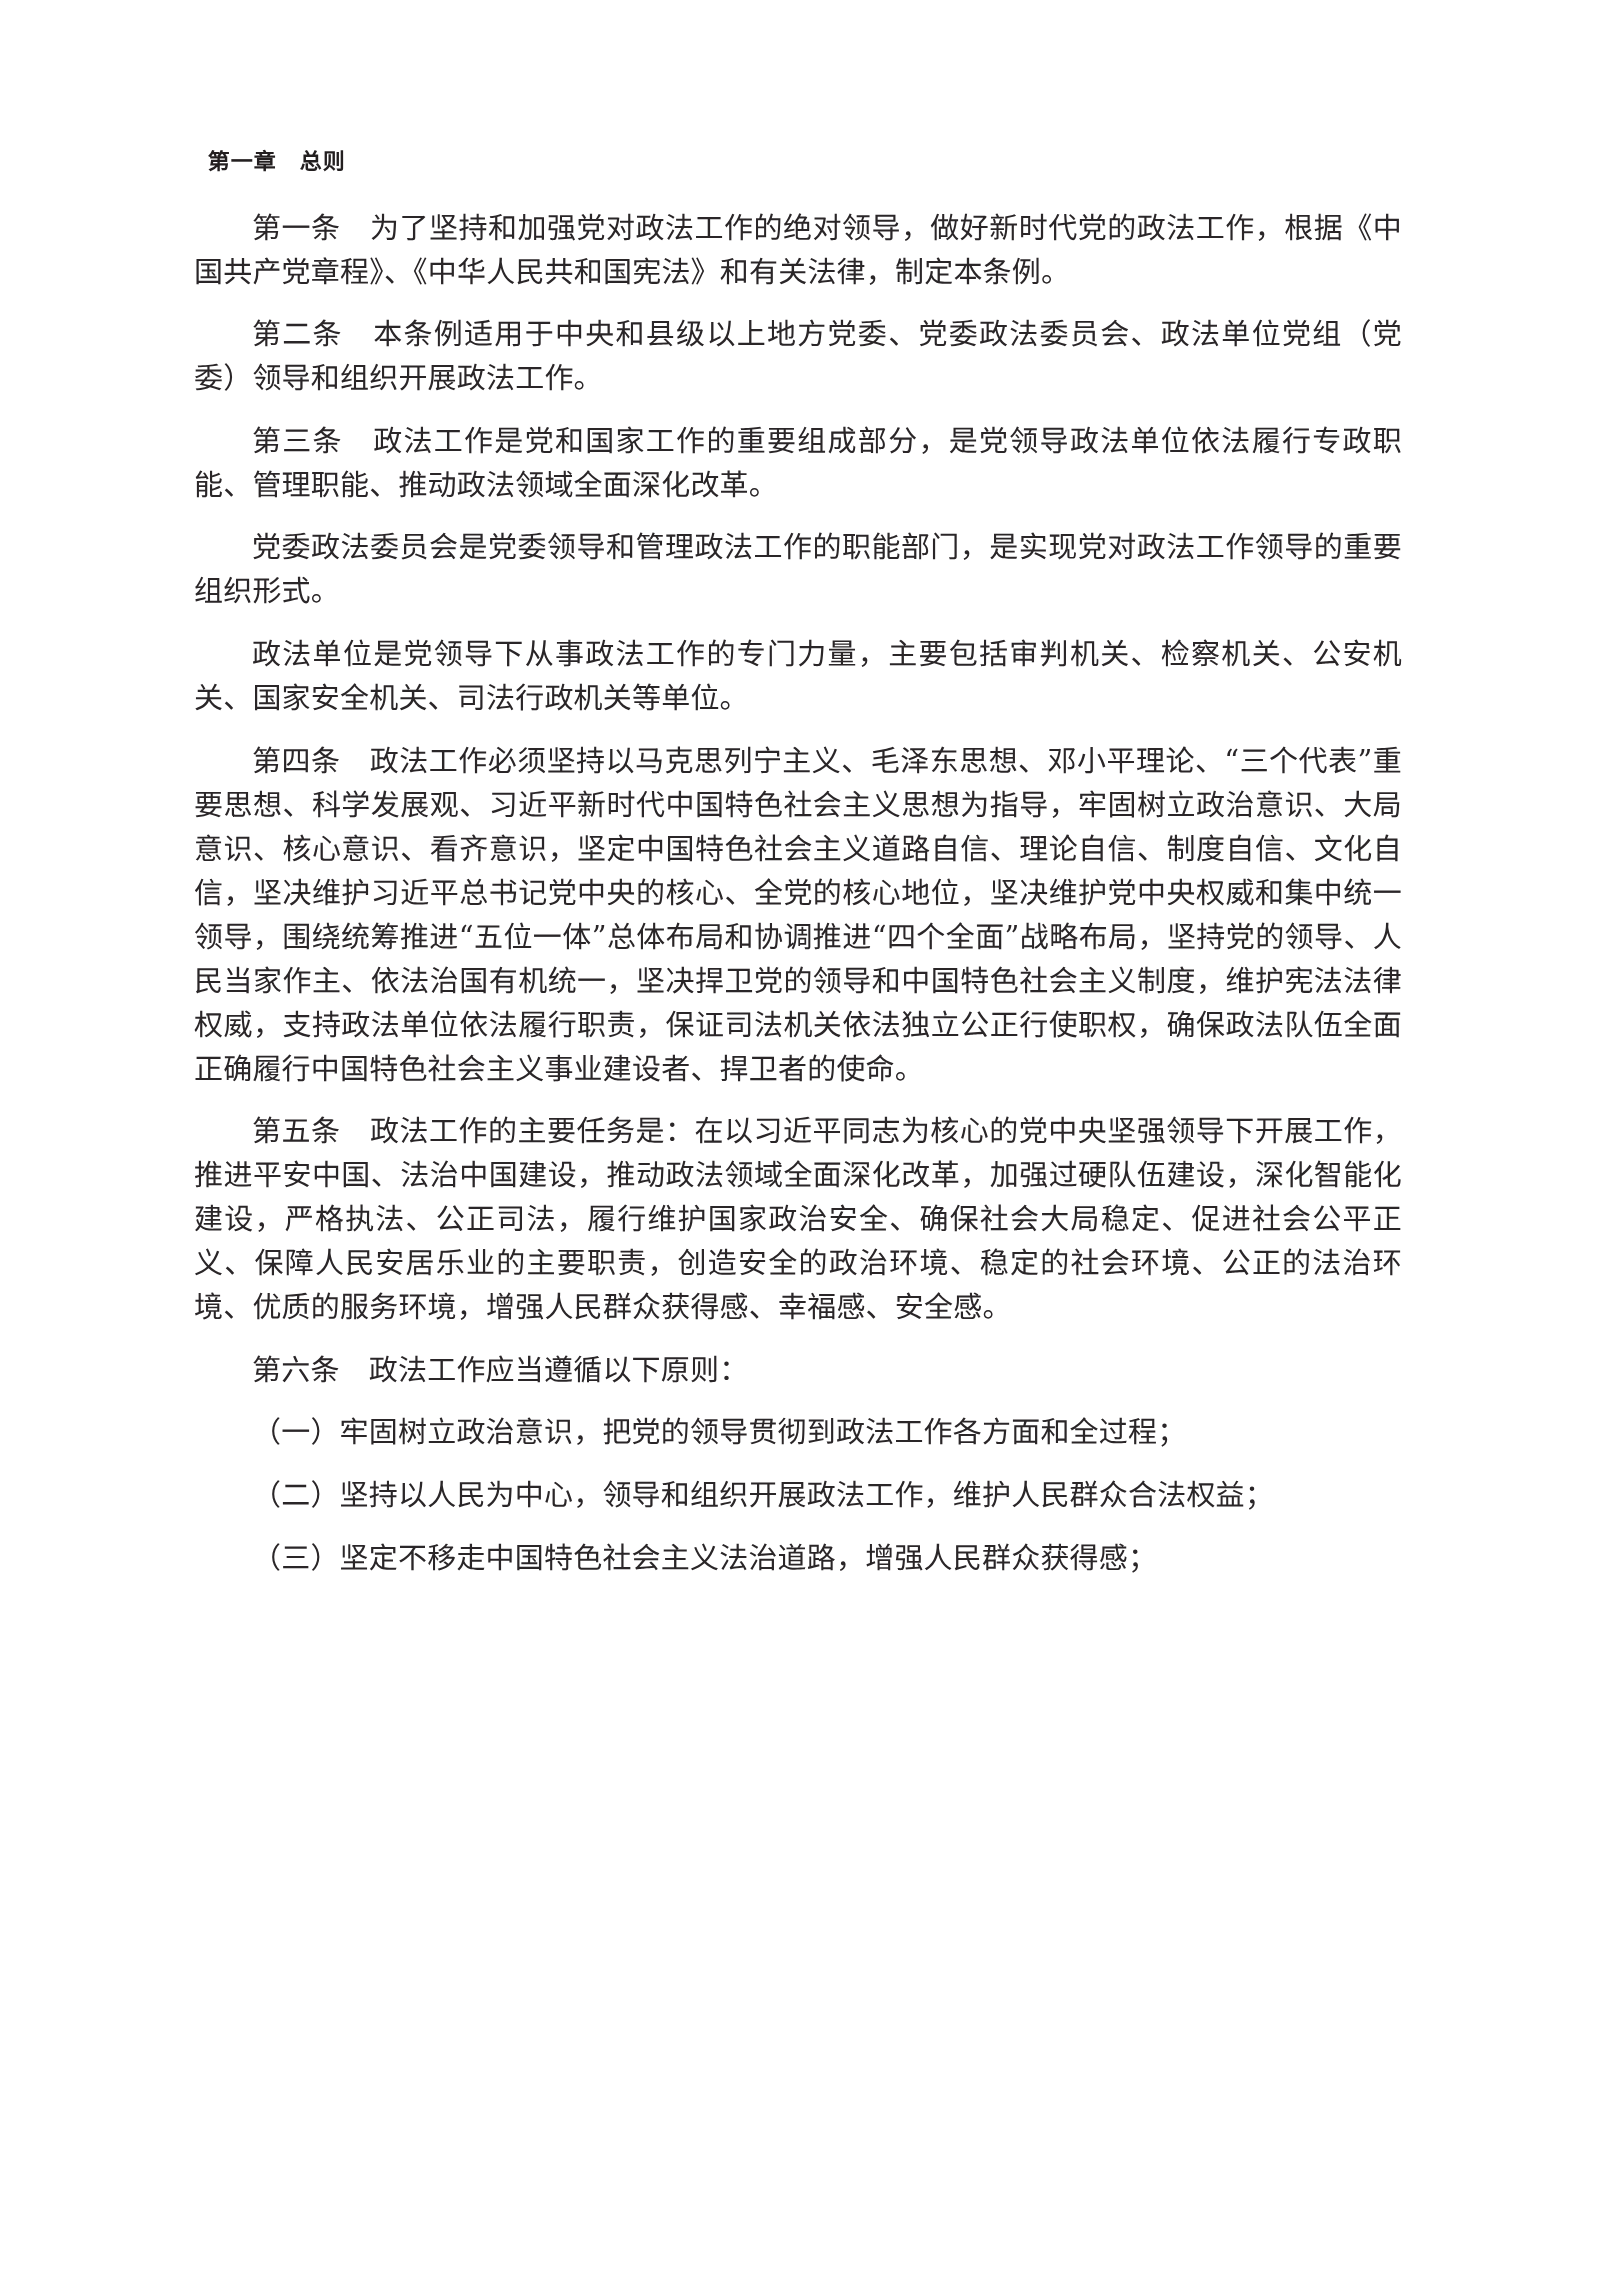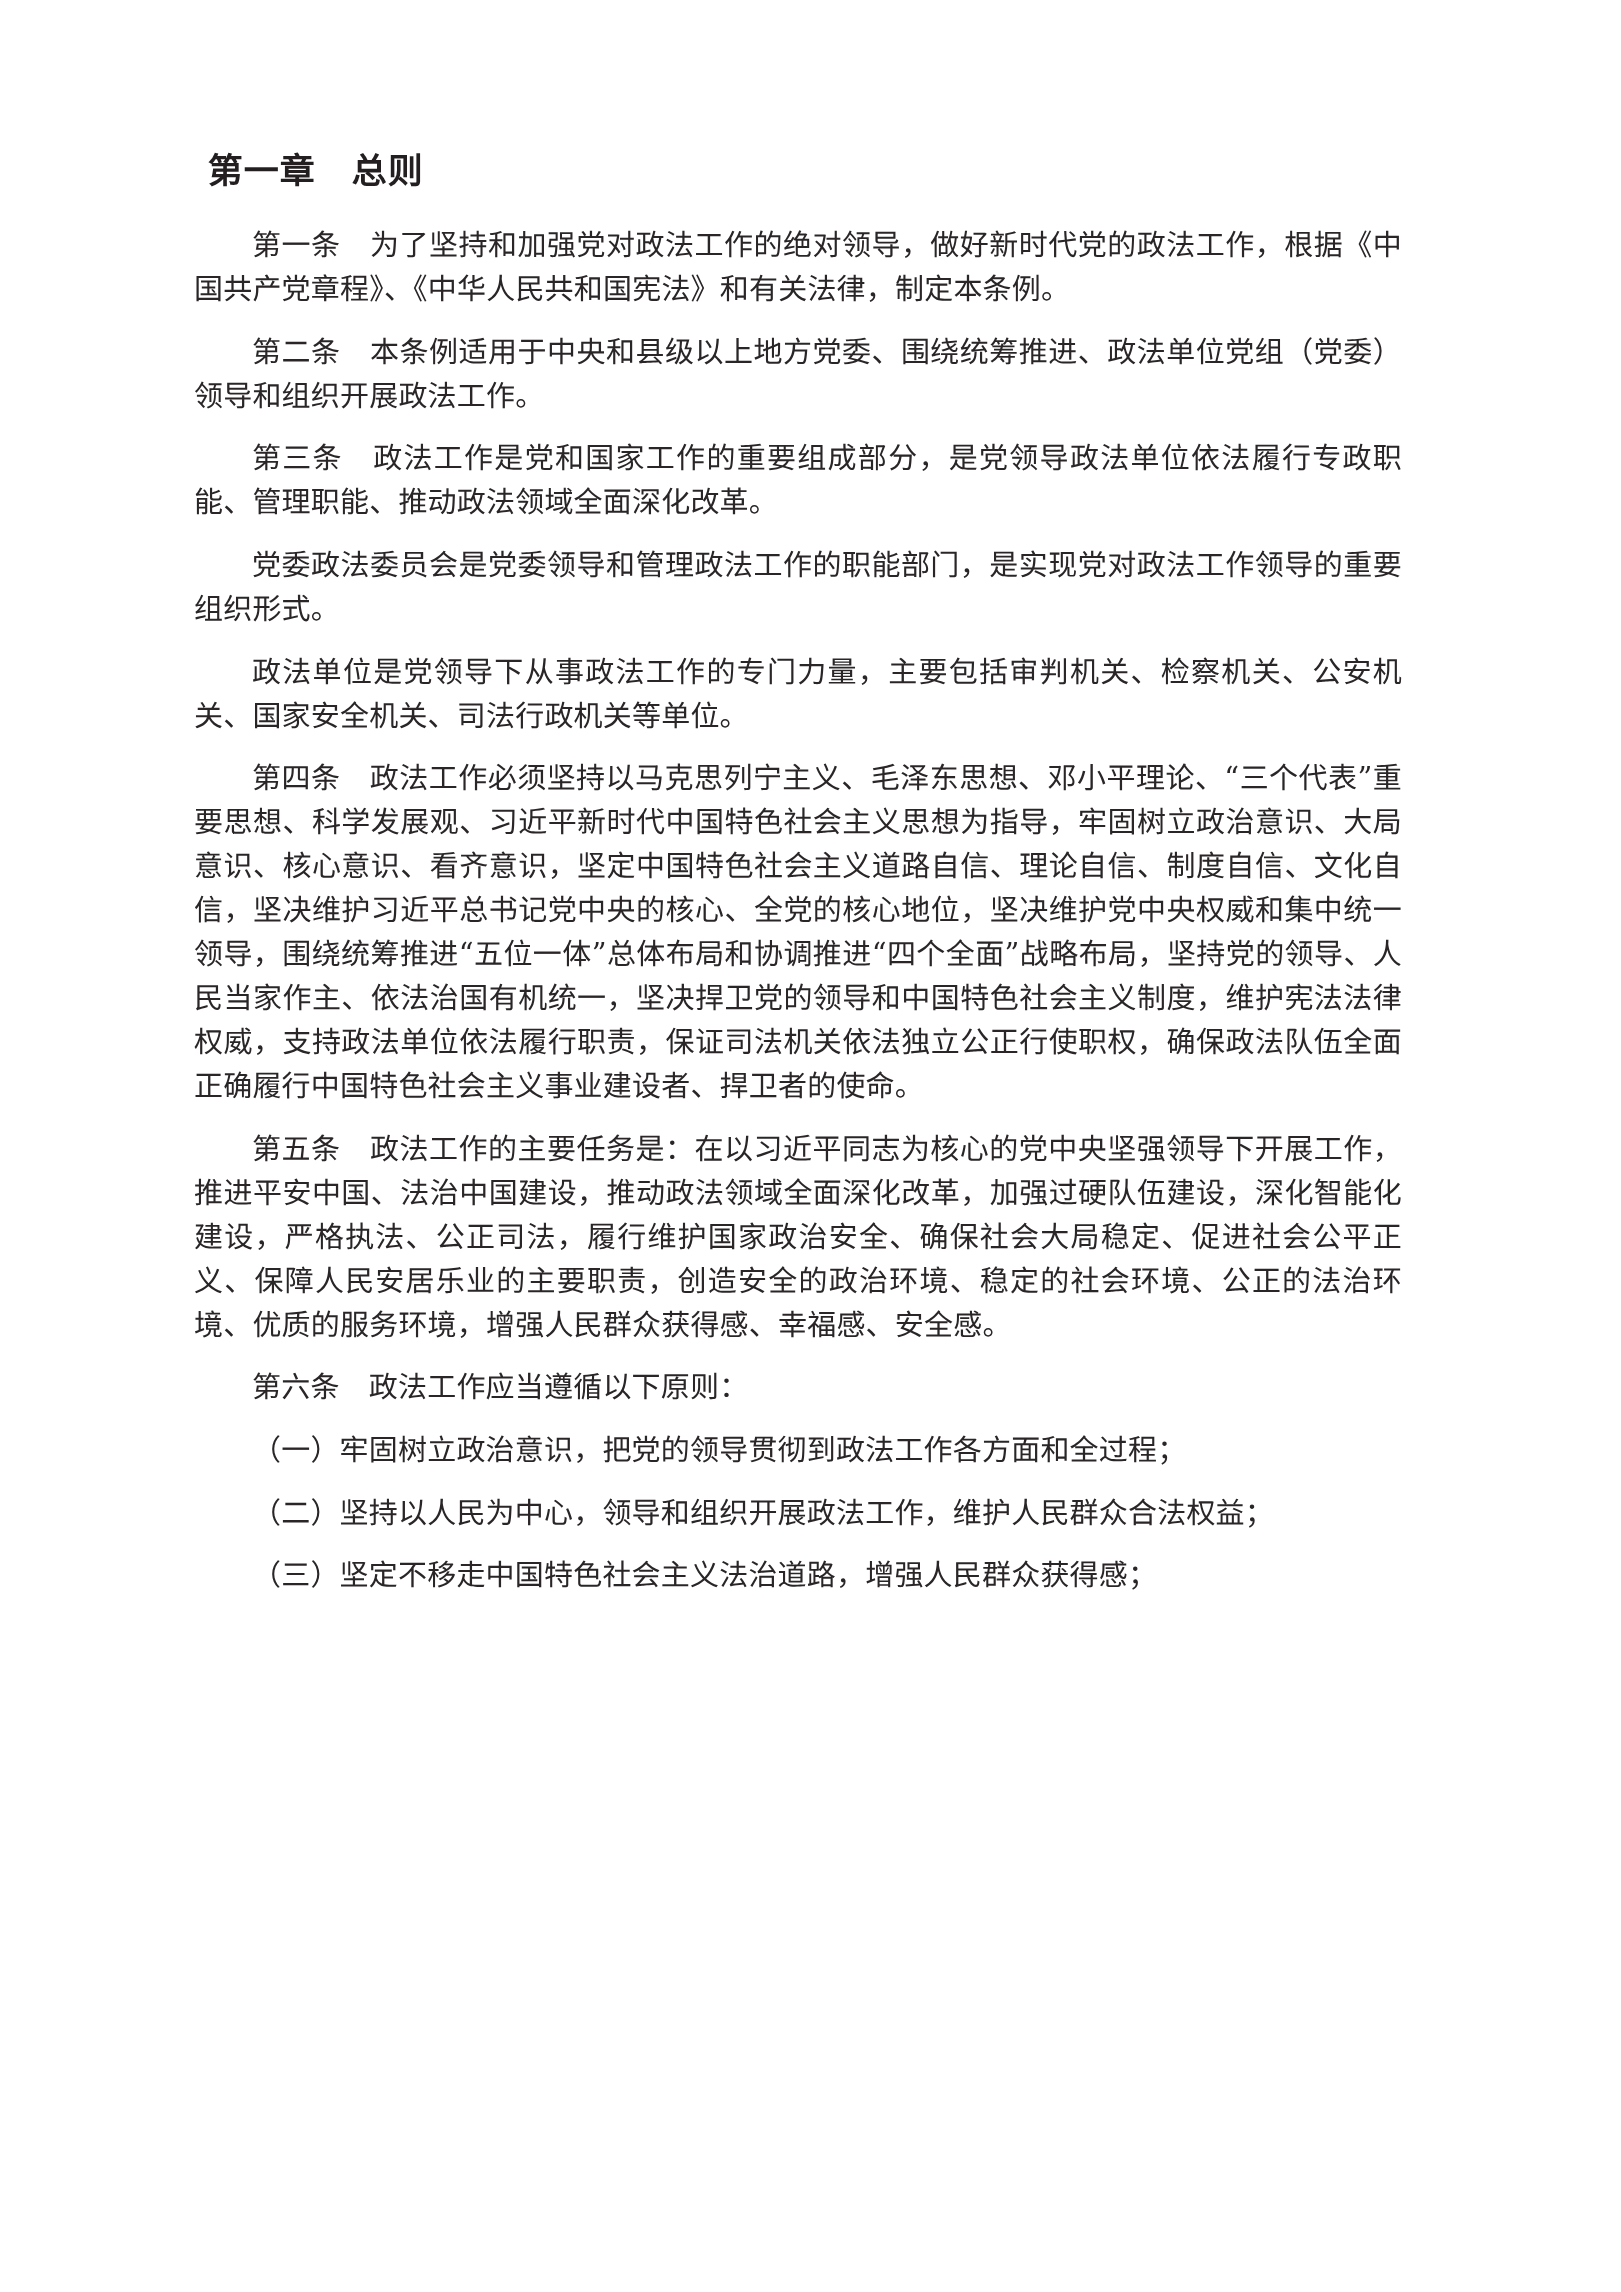--- a/index.html
+++ b/index.html
@@ -27,21 +27,21 @@
   .text-block {
     position: absolute;
     left: 194px;
     top: 147px;
     width: 1208px;
   }
 
   .chapter-heading {
     font-family: "DejaVu Serif", "Liberation Serif", serif;
     font-weight: bold;
-    font-size: 35px;
+    font-size: 22px;
     line-height: 1.35;
     color: #231f20;
     letter-spacing: 1px;
     margin: 0 0 29px 0;
     padding-left: 13.7px;
     white-space: pre;
   }
 
   .para {
     font-family: "DejaVu Serif", "Liberation Serif", serif;
@@ -64,21 +64,21 @@
 </head>
 <body>
 
 <div class="page">
   <div class="text-block">
 
     <h1 class="chapter-heading">第一章　总则</h1>
 
     <p class="para">第一条　为了坚持和加强党对政法工作的绝对领导，做好新时代党的政法工作，根据《中国共产党章程》、《中华人民共和国宪法》和有关法律，制定本条例。</p>
 
-    <p class="para">第二条　本条例适用于中央和县级以上地方党委、围绕统筹推进、政法单位党组（党委）领导和组织开展政法工作。</p>
+    <p class="para">第二条　本条例适用于中央和县级以上地方党委、党委政法委员会、政法单位党组（党委）领导和组织开展政法工作。</p>
 
     <p class="para">第三条　政法工作是党和国家工作的重要组成部分，是党领导政法单位依法履行专政职能、管理职能、推动政法领域全面深化改革。</p>
 
     <p class="para">党委政法委员会是党委领导和管理政法工作的职能部门，是实现党对政法工作领导的重要组织形式。</p>
 
     <p class="para">政法单位是党领导下从事政法工作的专门力量，主要包括审判机关、检察机关、公安机关、国家安全机关、司法行政机关等单位。</p>
 
     <p class="para">第四条　政法工作必须坚持以马克思列宁主义、毛泽东思想、邓小平理论、“三个代表”重要思想、科学发展观、习近平新时代中国特色社会主义思想为指导，牢固树立政治意识、大局意识、核心意识、看齐意识，坚定中国特色社会主义道路自信、理论自信、制度自信、文化自信，坚决维护习近平总书记党中央的核心、全党的核心地位，坚决维护党中央权威和集中统一领导，围绕统筹推进“五位一体”总体布局和协调推进“四个全面”战略布局，坚持党的领导、人民当家作主、依法治国有机统一，坚决捍卫党的领导和中国特色社会主义制度，维护宪法法律权威，支持政法单位依法履行职责，保证司法机关依法独立公正行使职权，确保政法队伍全面正确履行中国特色社会主义事业建设者、捍卫者的使命。</p>
 
     <p class="para">第五条　政法工作的主要任务是：在以习近平同志为核心的党中央坚强领导下开展工作，推进平安中国、法治中国建设，推动政法领域全面深化改革，加强过硬队伍建设，深化智能化建设，严格执法、公正司法，履行维护国家政治安全、确保社会大局稳定、促进社会公平正义、保障人民安居乐业的主要职责，创造安全的政治环境、稳定的社会环境、公正的法治环境、优质的服务环境，增强人民群众获得感、幸福感、安全感。</p>

